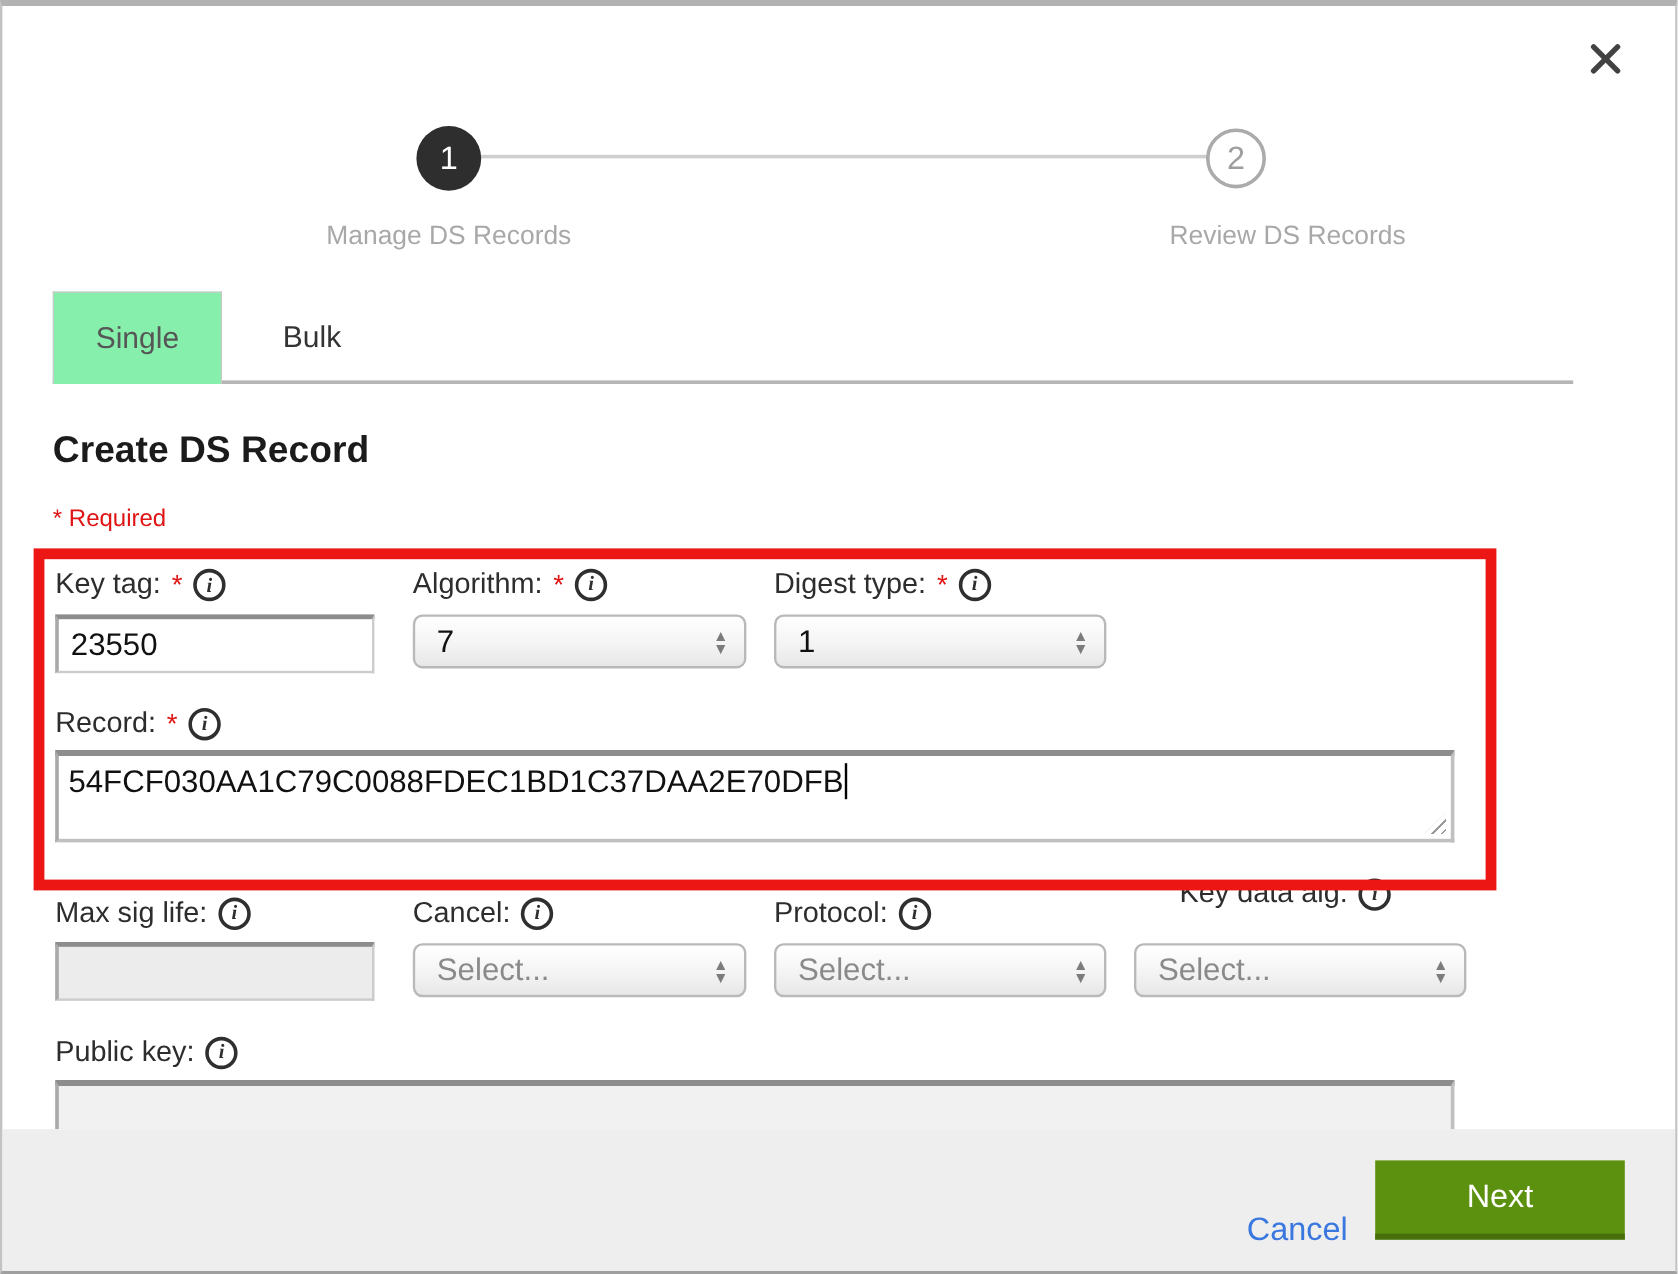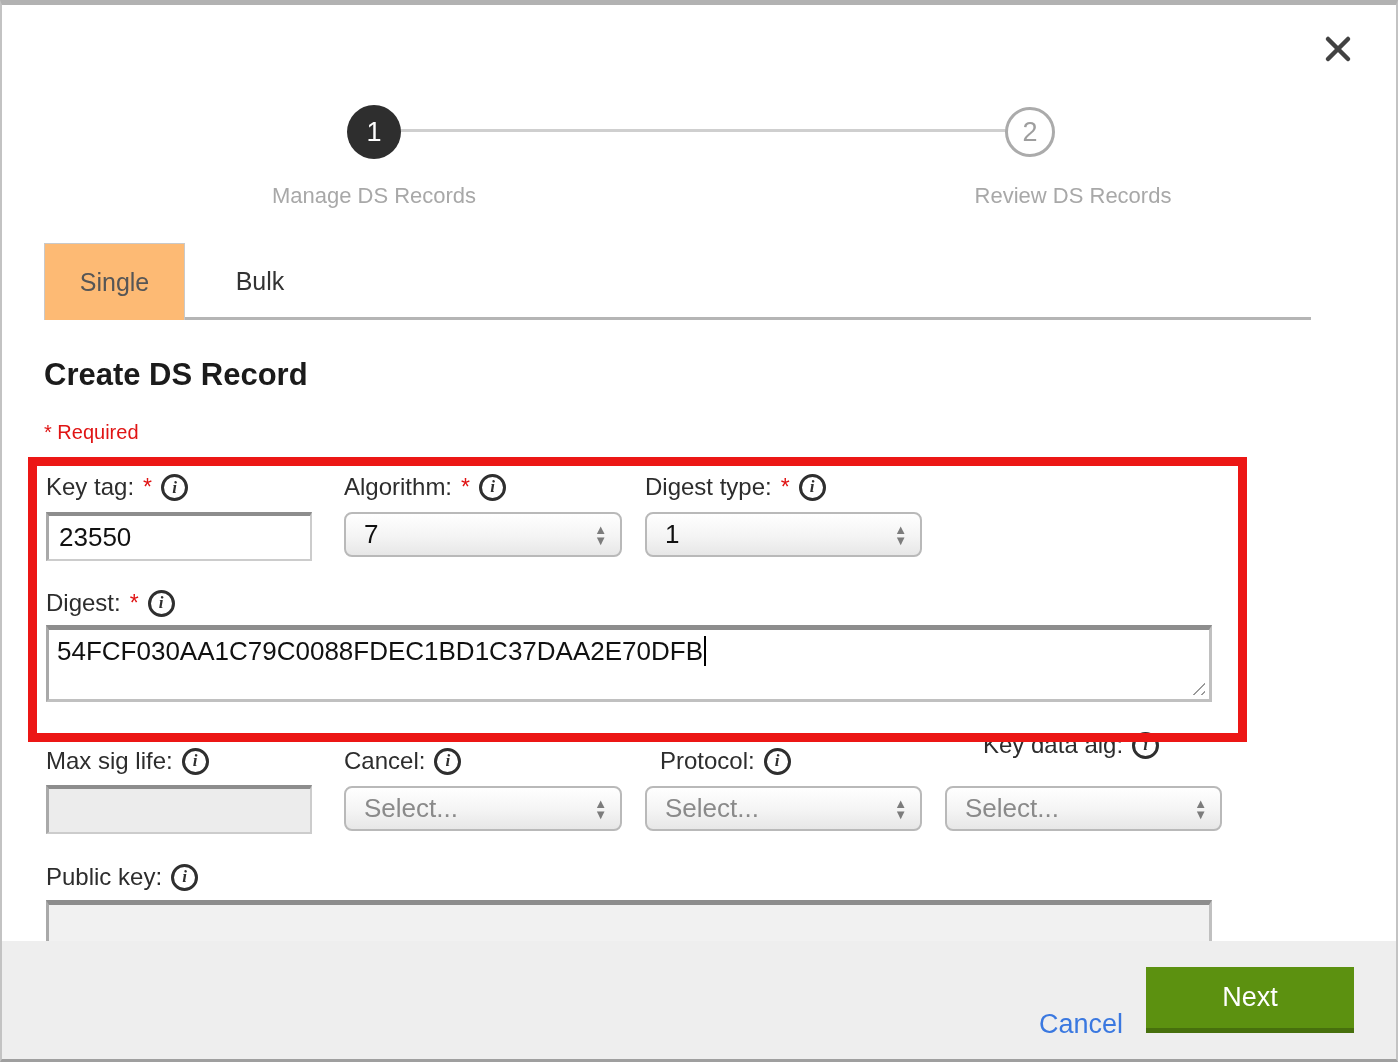--- a/index.html
+++ b/index.html
@@ -25,21 +25,21 @@
   .step-circle { position:absolute; border-radius:50%; display:flex; align-items:center; justify-content:center; font-size:27px; }
   .step-1 { top:100px; left:345px; width:54px; height:54px; background:#2e2e2e; color:#ffffff; }
   .step-2 { top:102px; left:1003px; width:50px; height:50px; background:#ffffff; border:3px solid #ababab; color:#9e9e9e; }
   .step-label { position:absolute; top:178px; transform:translateX(-50%); font-size:22px; color:#a8a8a8; white-space:nowrap; }
   .step-label-1 { left:372px; }
   .step-label-2 { left:1027px;margin-left:44px; }
 
   
   .tab-rule { position:absolute; top:312px; left:42px; width:1267px; height:3px; background:#b5b5b5; }
   .tab { position:absolute; top:238px; height:77px; display:flex; align-items:center; justify-content:center; font-size:25px; cursor:pointer; }
-  .tab-active { left:42px; width:141px; background:#fdba74; border:1px solid #c9c9c9; border-bottom:none; color:#565656; z-index:2; }
+  .tab-active { left:42px; width:141px; background:#86efac; border:1px solid #c9c9c9; border-bottom:none; color:#565656; z-index:2; }
   .tab-inactive { left:183px; width:150px; color:#333333; }
 
   
   .page-title { position:absolute; top:352px; left:42px; font-size:31px; font-weight:bold; color:#1b1b1b; }
   .required-note { position:absolute; top:416px; left:42px; font-size:20px; color:#e01414; }
 
   
   .annotation-rect { position:absolute; top:452px; left:26px; width:1219px; height:285px; border:9px solid #ec1715; z-index:6; pointer-events:none; }
 
   
@@ -167,38 +167,38 @@
   </div>
   <div class="select" style="top:507px; left:643px; width:277px;">
     <span>1</span>
     <span class="spin-arrows">
       <span>▲</span>
         <span>▼</span>
     </span>
   </div>
 
   <div class="field-label" style="top:584px; left:44px;">
-    <span>Digest:</span>
+    <span>Record:</span>
     <span class="req">*</span>
     <span class="info-icon">i</span>
   </div>
   <div class="textarea" style="top:620px; left:44px; width:1166px; height:77px;">
     <span>54FCF030AA1C79C0088FDEC1BD1C37DAA2E70DFB</span><span class="caret"></span>
     <span class="resize-grip"></span>
   </div>
 
   <div class="field-label" style="top:742px; left:44px;">
     <span>Max sig life:</span>
     <span class="info-icon">i</span>
   </div>
   <div class="field-label" style="top:742px; left:342px;">
     <span>Cancel:</span>
     <span class="info-icon">i</span>
   </div>
-  <div class="field-label" style="top:742px; left:658px;">
+  <div class="field-label" style="top:742px; left:643px;">
     <span>Protocol:</span>
     <span class="info-icon">i</span>
   </div>
   <div class="field-label" style="top:726px; left:943px;margin-left:38px;">
     <span>Key data alg:</span>
     <span class="info-icon">i</span>
   </div>
 
   <input class="text-input disabled" style="top: 780px; left: 44px; width: 266px;" disabled="" value="">
   <div class="select" style="top:781px; left:342px; width:278px;">

